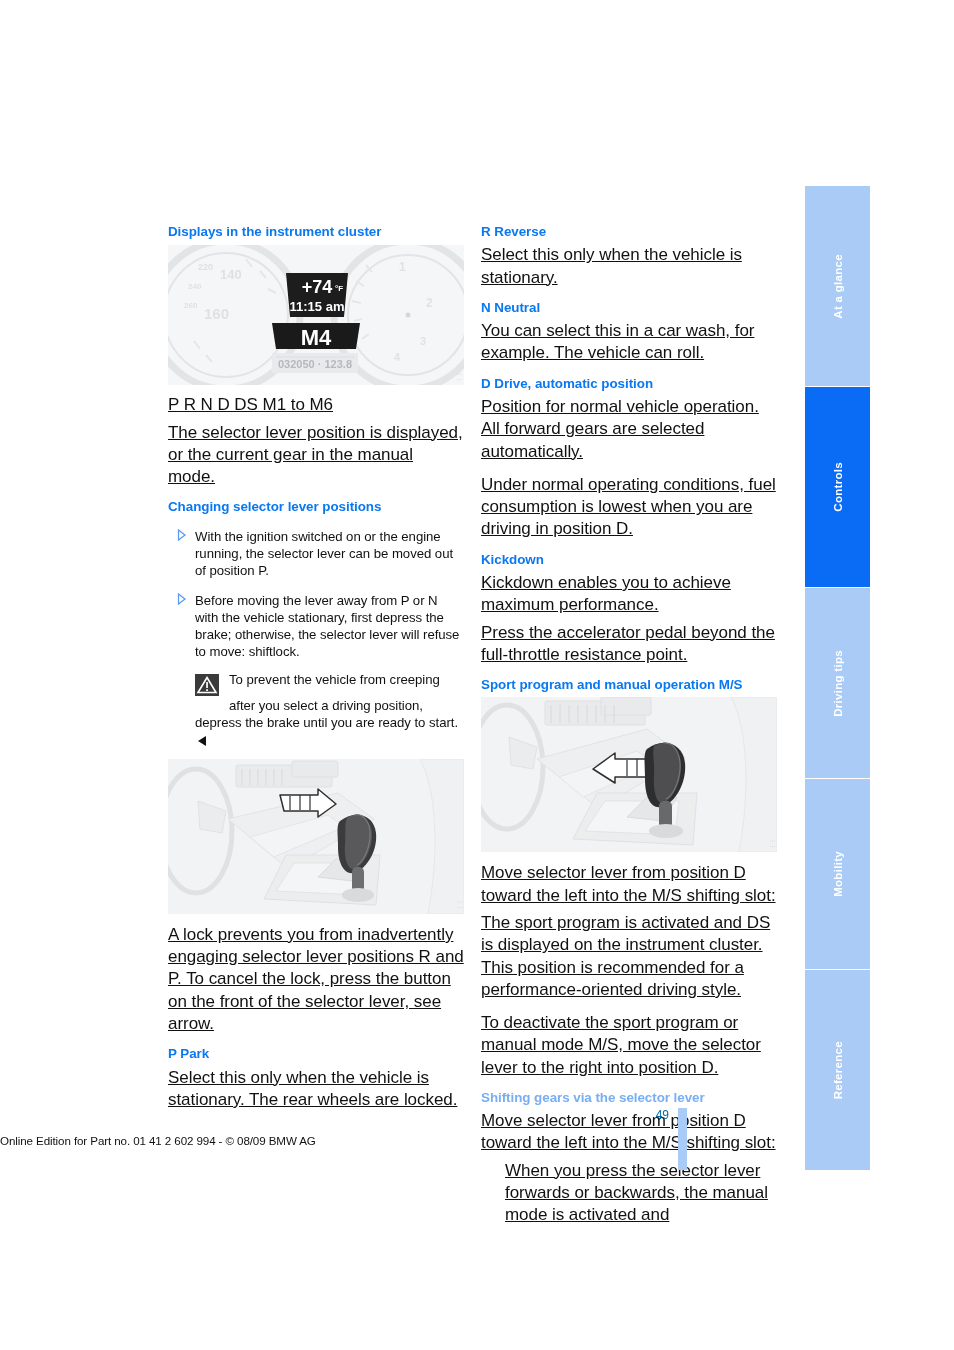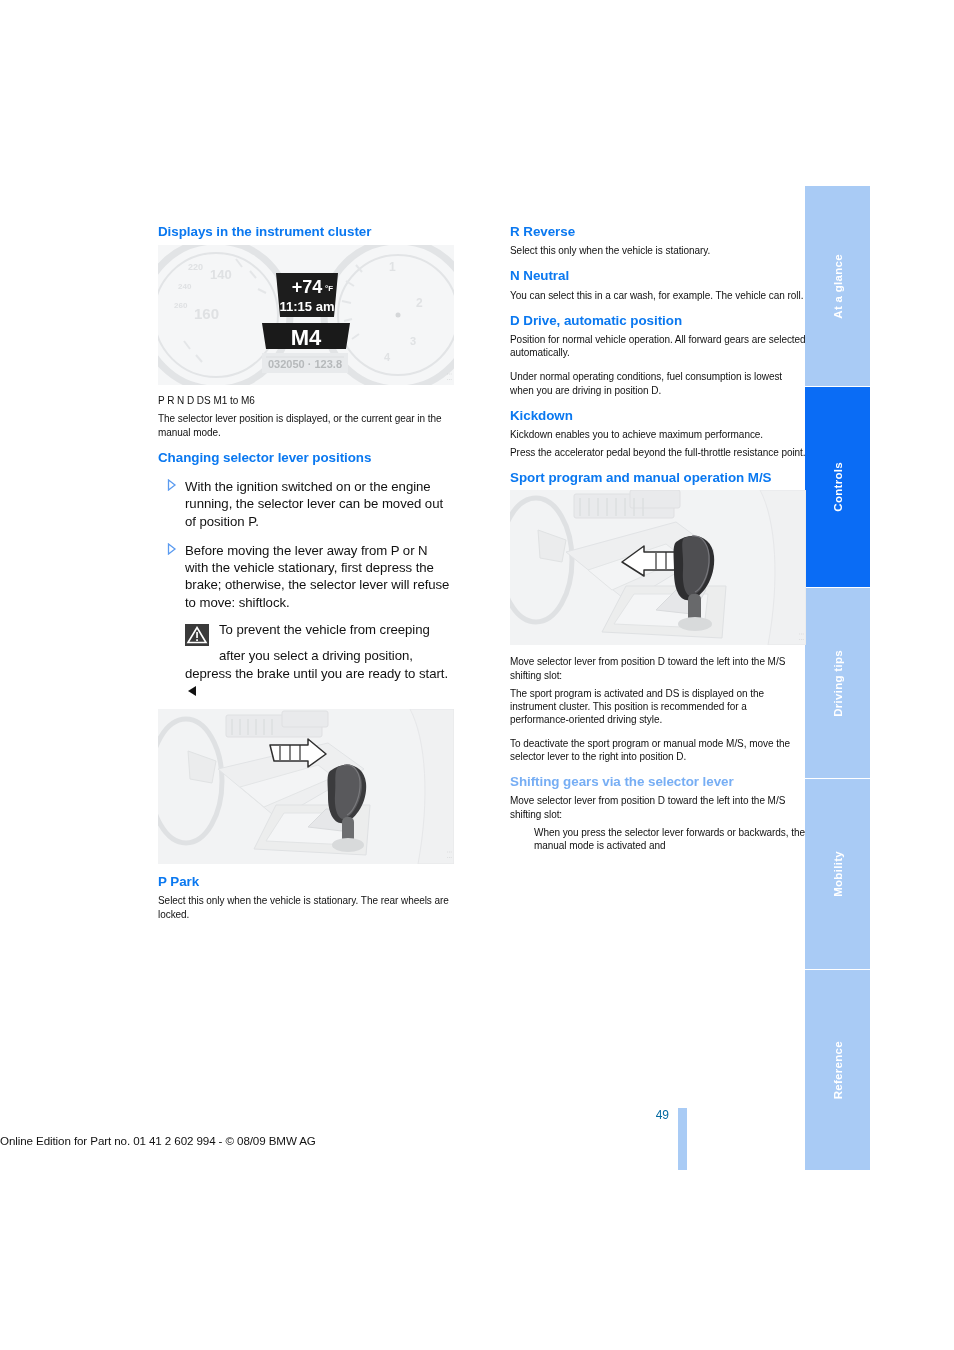--- a/index.html
+++ b/index.html
@@ -20,31 +20,31 @@
   .tab.active{background:#0a6cf5;}
   .tab .v{
     writing-mode:vertical-rl;transform:rotate(180deg);
     font-size:11.5px;font-weight:bold;letter-spacing:.3px;
     white-space:nowrap;
   }
   .tab.active .v{color:#ffffff;}
 
   
   .col{position:absolute;top:224px;width:296px;}
-  .col-left{left:158px;}
-  .col-right{left:510px;}
+  .col-left{left:168px;}
+  .col-right{left:481px;}
 
   h2.sec{
     color:#0a78f0;font-size:13.4px;font-weight:bold;
     margin:0 0 4px 0;line-height:1.22;letter-spacing:-0.05px;
   }
   h2.sec.pale{color:#77aef4;}
   p.body{
-    color:#111111;font-size:10px;line-height:1.31;
-    margin:0 0 11px 0;letter-spacing:-0.05px;
+    color:#111111;font-size:17px;line-height:1.31;
+    margin:0 0 11px 0;letter-spacing:-0.05px;text-decoration:underline;
   }
   p.body.tight{margin-bottom:0;margin-left:24px;}
   p.plain{margin-bottom:5px;}
   .gap-top{margin-top:17px;}
 
   
   .bullet{position:relative;padding-left:27px;margin:12px 0 10px 0;}
   .bullet .tri{
     position:absolute;left:2px;top:2px;width:0;height:0;
     border-top:5px solid transparent;border-bottom:5px solid transparent;
@@ -251,20 +251,21 @@
           <path d="M186,56 C196,54 203,64 202,78 C201,92 194,104 189,106" fill="none" stroke="#7a7a7d" stroke-width="1.2"></path>
           <rect x="184" y="108" width="12" height="28" rx="5" fill="#6d6e70"></rect>
           <ellipse cx="190" cy="136" rx="16" ry="7" fill="#d8dadb"></ellipse>
         </g>
 
         <path d="M252,0 C268,30 272,90 260,155 L296,155 L296,0 Z" fill="#f0f1f2" stroke="#e6e7e9"></path>
       </svg>
       <span class="credit">⋮⋮</span>
     </div>
 
+    <p class="body">A lock prevents you from inadvertently engaging selector lever positions R and P. To cancel the lock, press the button on the front of the selector lever, see arrow.</p>
 
     <h2 class="sec gap-top">P Park</h2>
     <p class="body">Select this only when the vehicle is stationary. The rear wheels are locked.</p>
   </div>
 
   <div class="col col-right">
 
     <h2 class="sec">R Reverse</h2>
     <p class="body">Select this only when the vehicle is stationary.</p>
 

